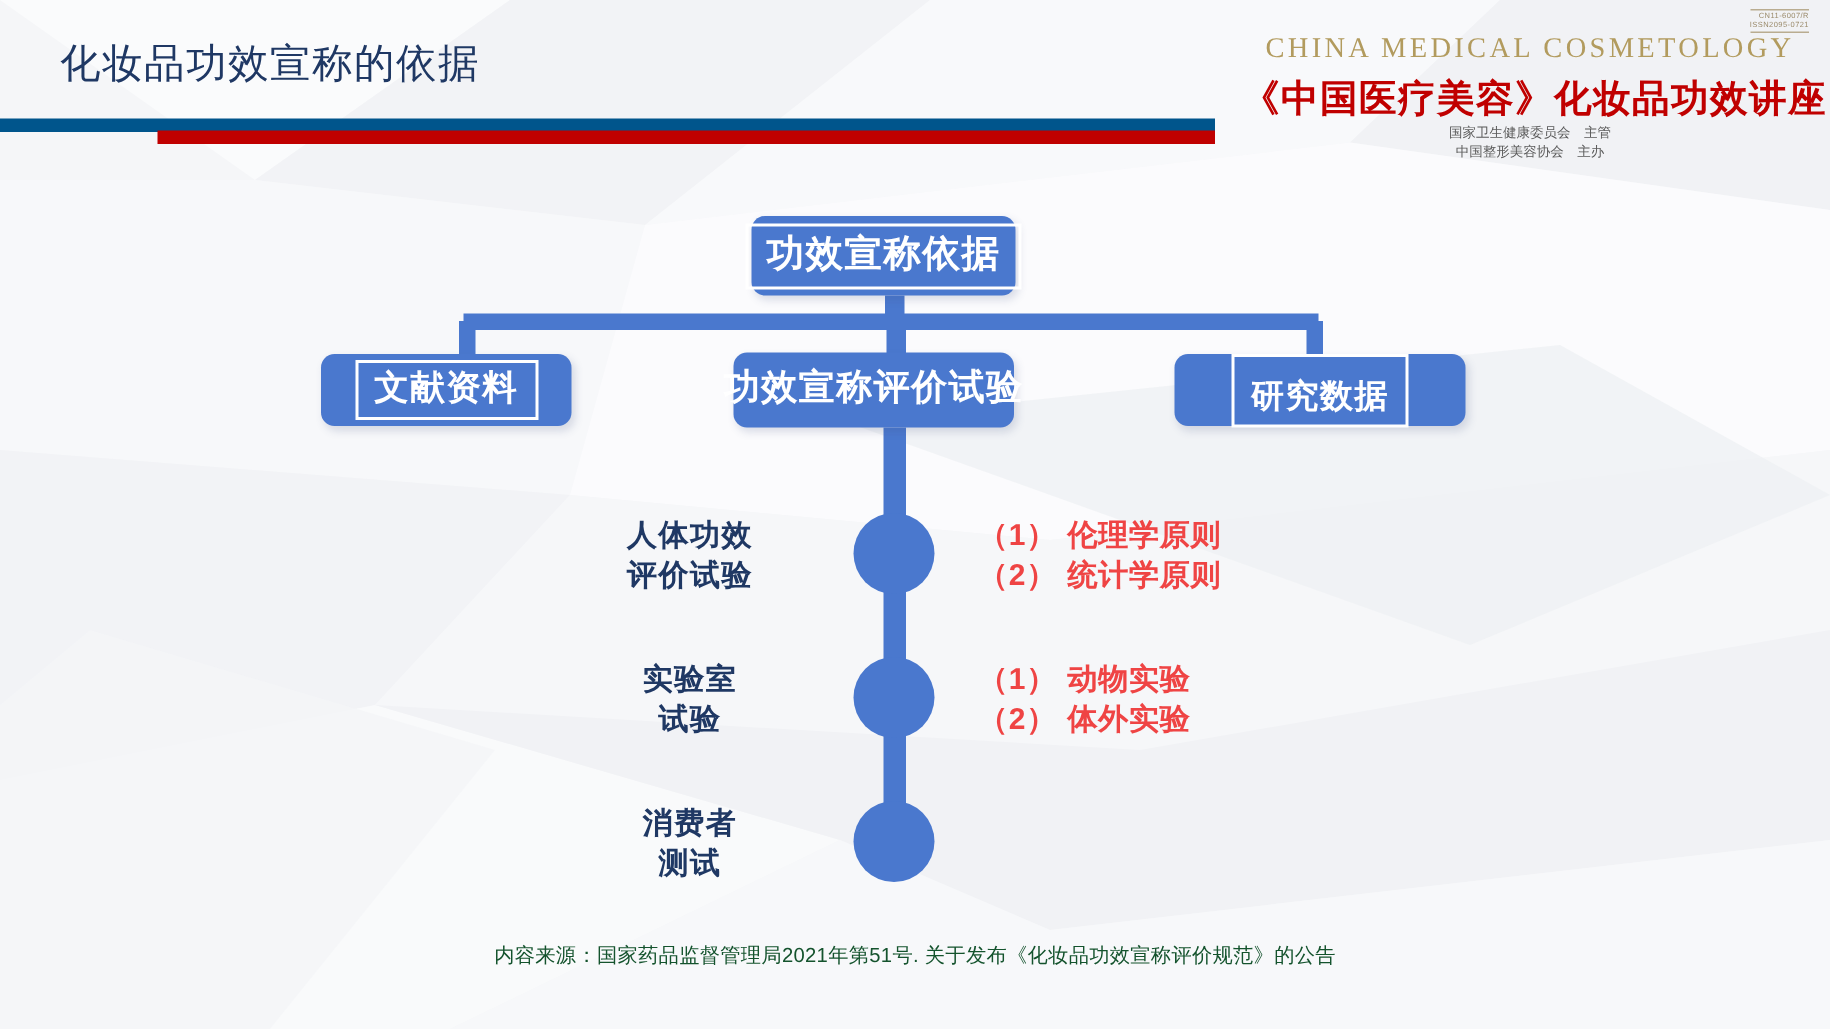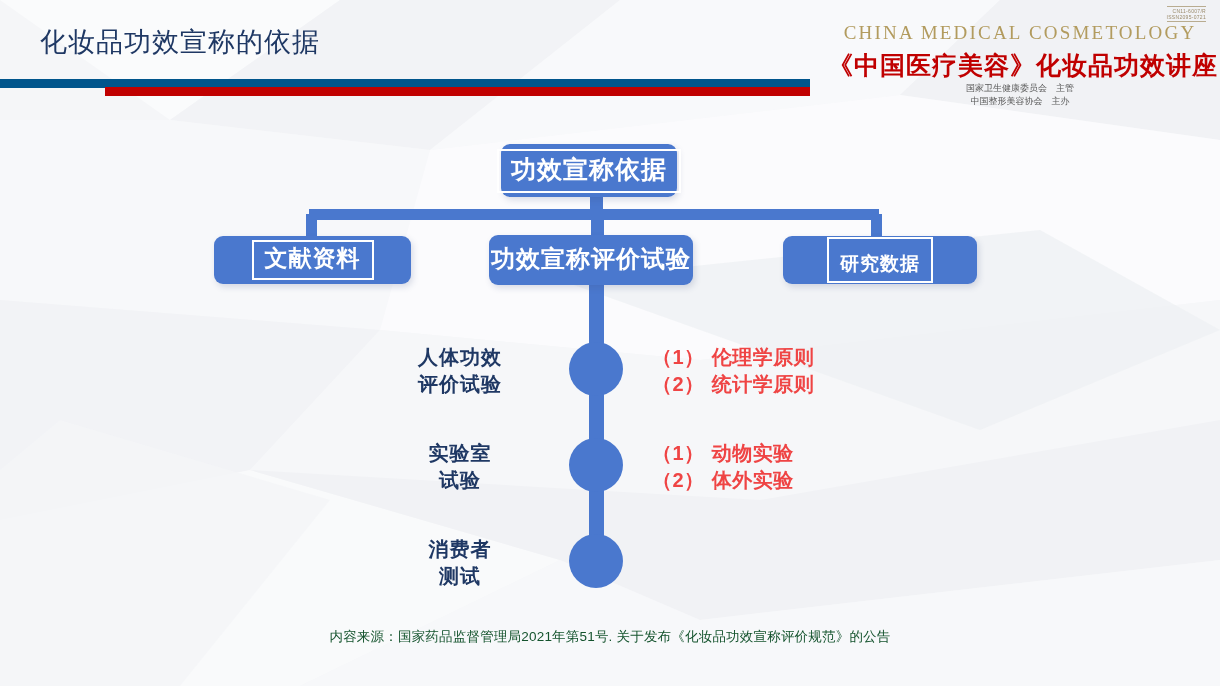--- a/index.html
+++ b/index.html
@@ -130,28 +130,28 @@
     display: flex;
     align-items: center;
     justify-content: center;
     box-sizing: border-box;
     white-space: nowrap;
   }
 
   #node-root { left: 501px; top: 144px; width: 176px; height: 53px; }
   #node-root .node-inner { font-size: 25px; padding: 6px 12px 9px; letter-spacing: 1px; }
 
-  #node-lit { left: 214px; top: 236px; width: 197px; height: 48px; }
+  #node-lit { left: 214px; top: 236px; width: 167px; height: 48px; }
   #node-lit .node-inner { font-size: 23px; padding: 5px 11px 8px; letter-spacing: 1px; }
 
-  #node-eval { left: 489px; top: 235px; width: 204px; height: 50px; }
+  #node-eval { left: 489px; top: 235px; width: 187px; height: 50px; }
   #node-eval .node-inner { font-size: 24px; border: none; padding: 0 4px 3px; letter-spacing: 1px; }
 
   #node-data { left: 783px; top: 236px; width: 194px; height: 48px; }
-  #node-data .node-inner { font-size: 19px; padding: 15px 11px 8px; letter-spacing: 1px; }
+  #node-data .node-inner { font-size: 22px; padding: 15px 11px 8px; letter-spacing: 1px; }
 
   
   .conn {
     position: absolute;
     background: #4A78CE;
   }
   #conn-root-down  { left: 590px; top: 197px; width: 13px; height: 17px; }
   #conn-hbar       { left: 309px; top: 209px; width: 570px; height: 11px; }
   #conn-left-down  { left: 306px; top: 214px; width: 11px; height: 24px; }
   #conn-mid-down   { left: 591px; top: 214px; width: 13px; height: 24px; }

